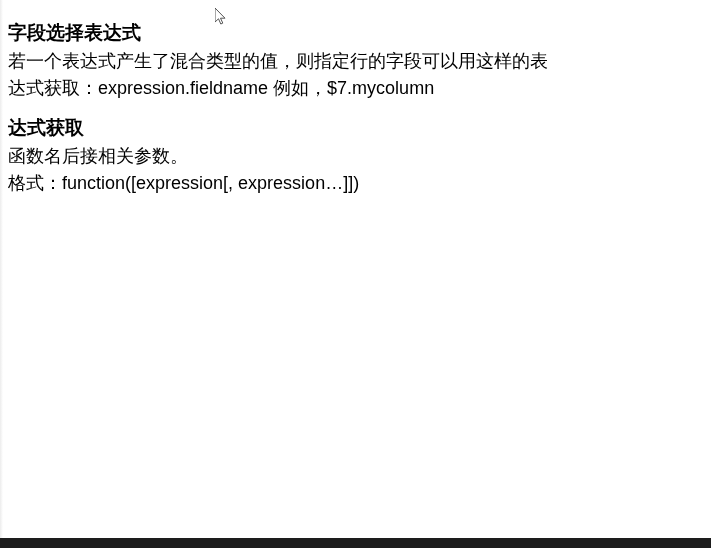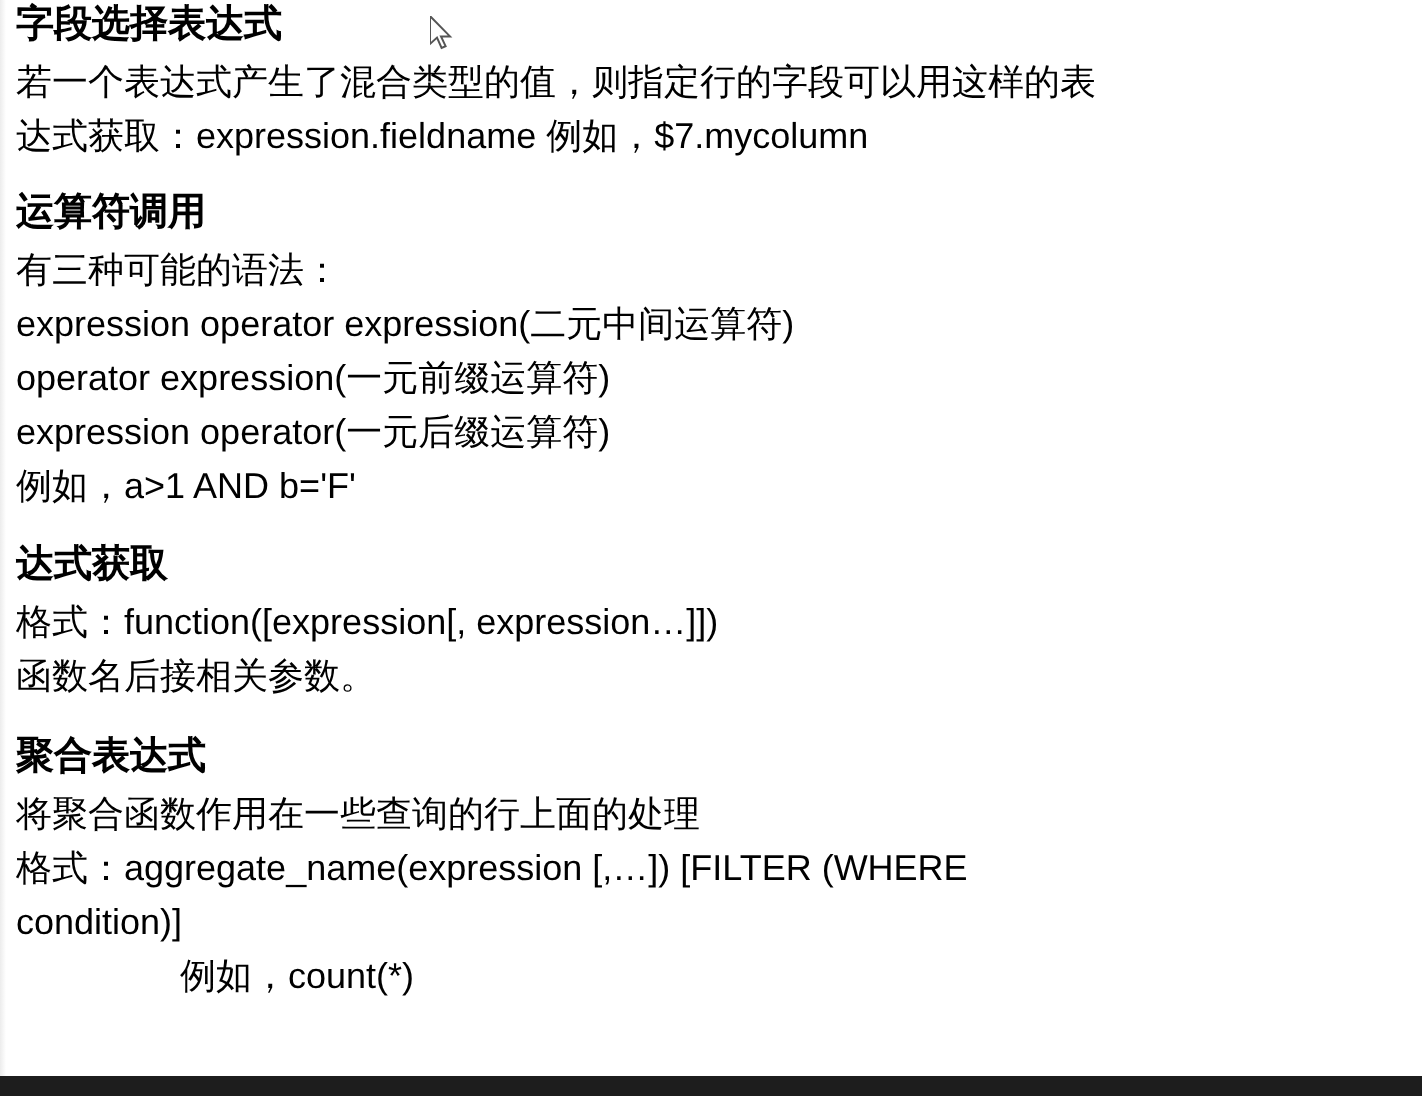--- a/index.html
+++ b/index.html
@@ -15,21 +15,21 @@
     overflow: hidden;
     position: relative;
   }
   .slide {
     position: absolute;
     left: 0;
     top: 0;
     width: 589px;
     height: 548px;
     box-sizing: border-box;
-    padding: 0 10px 0 8px;
+    padding: 20px 10px 0 8px;
   }
   .heading {
     font-size: 19px;
     font-weight: bold;
     line-height: 26px;
     margin: 0 0 2px 0;
     letter-spacing: 0px;
   }
   .heading.h-first {
     margin-top: 0px;
@@ -93,42 +93,27 @@
 <body>
 
 <div class="slide">
 
   <div>
     <div class="heading h-first">字段选择表达式</div>
     <div class="para">若一个表达式产生了混合类型的值，则指定行的字段可以用这样的表</div>
     <div class="para">达式获取：expression.fieldname 例如，$7.mycolumn</div>
   </div>
 
-  <div>
-    <div class="heading h-op">运算符调用</div>
-    <div class="para">有三种可能的语法：</div>
-    <div class="para">expression operator expression(二元中间运算符)</div>
-    <div class="para">operator expression(一元前缀运算符)</div>
-    <div class="para">expression operator(一元后缀运算符)</div>
-    <div class="para">例如，a&gt;1 AND b='F'</div>
-  </div>
 
   <div>
     <div class="heading h-fn">达式获取</div>
+    <div class="para">函数名后接相关参数。</div>
     <div class="para">格式：function([expression[, expression…]])</div>
-    <div class="para">函数名后接相关参数。</div>
   </div>
 
-  <div>
-    <div class="heading h-agg">聚合表达式</div>
-    <div class="para">将聚合函数作用在一些查询的行上面的处理</div>
-    <div class="para">格式：aggregate_name(expression [,…]) [FILTER (WHERE</div>
-    <div class="para">condition)]</div>
-    <div class="para indent-ex">例如，count(*)</div>
-  </div>
 
 </div>
 
 <div class="noise-edge-left"></div>
 
 <div class="cursor">
   <svg width="12" height="18" viewBox="0 0 12 18">
     <polygon points="0,0 0,14 3.5,10.8 5.8,16 7.8,15.1 5.5,10.2 10,10.2" fill="#ffffff" stroke="#555555" stroke-width="1"></polygon>
   </svg>
 </div>

